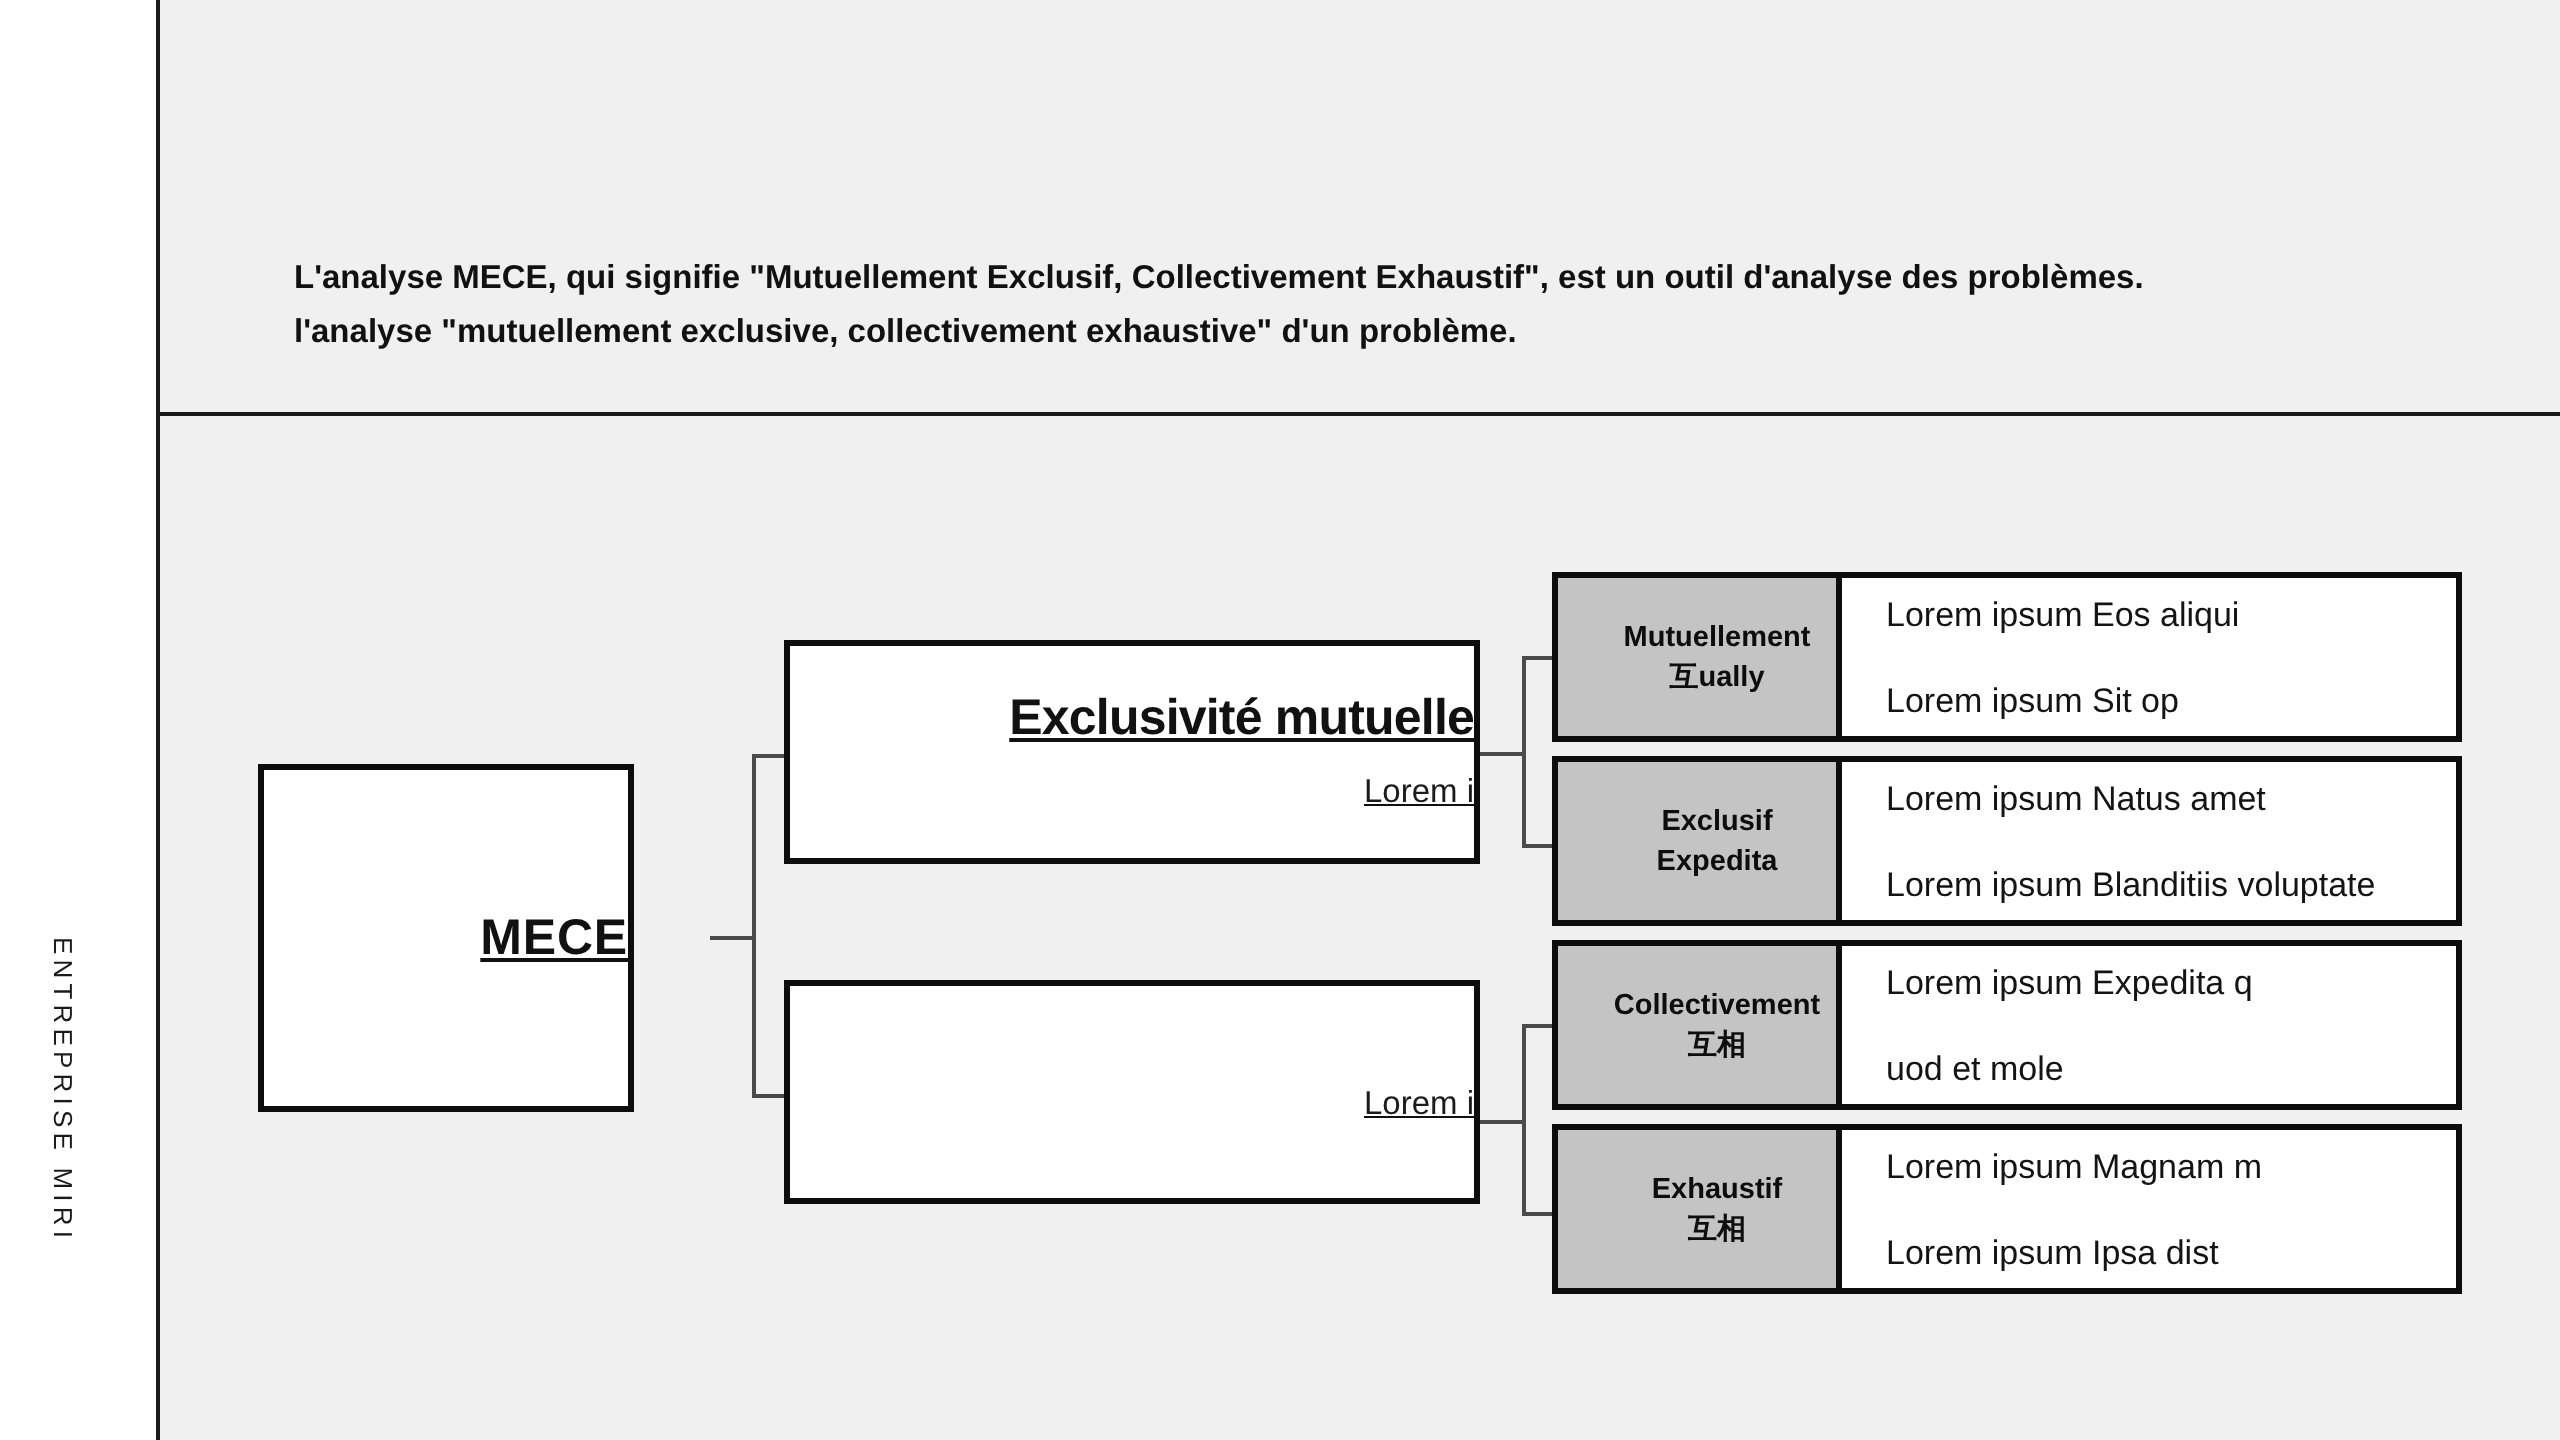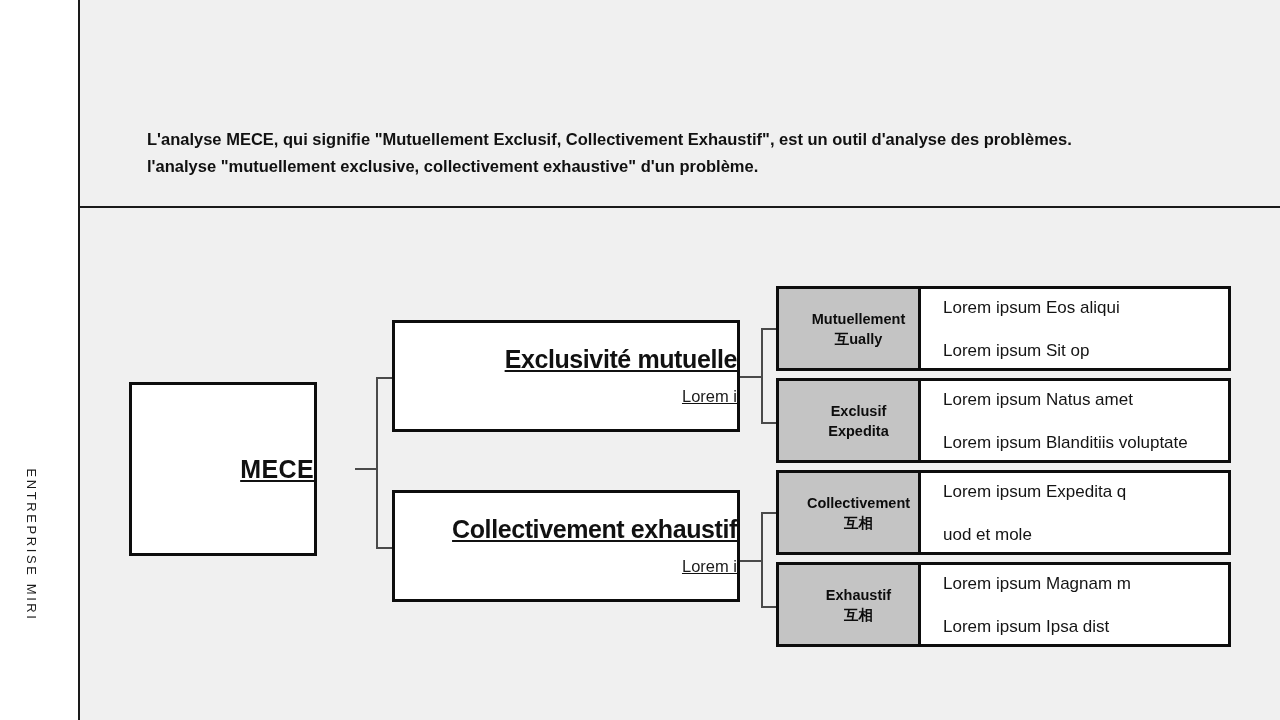--- a/index.html
+++ b/index.html
@@ -230,21 +230,20 @@
       <div class="node-title">MECE</div>
     </div>
 
     <div class="branch-tag" id="tag-me">ME</div>
     <div class="node branch-node" id="node-me">
       <div class="node-title">Exclusivité mutuelle</div>
       <div class="node-sub">Lorem i</div>
     </div>
 
     <div class="node branch-node" id="node-ce">
-      <div class="node-title">Collectivement exhaustif</div>
       <div class="node-sub">Lorem i</div>
     </div>
 
     <div class="leaf-row" id="leaf-0">
       <div class="leaf-label">
         <span>Mutuellement</span>
         <span>互ually</span>
       </div>
       <div class="leaf-detail">
         <span>Lorem ipsum Eos aliqui</span>

